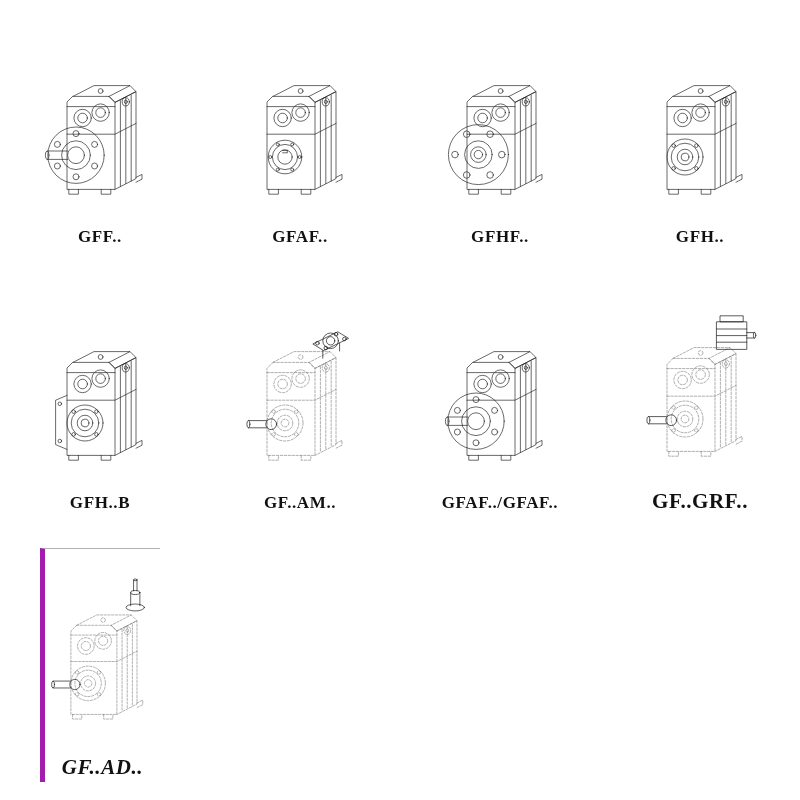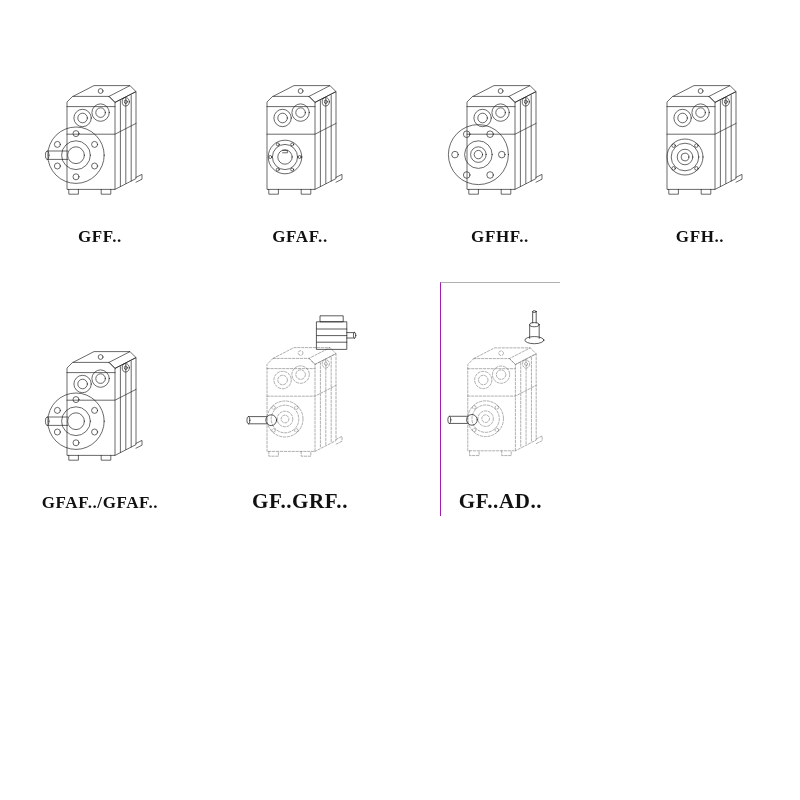--- a/index.html
+++ b/index.html
@@ -5,21 +5,21 @@
   html,body{margin:0;padding:0;background:#fff;}
   body{width:800px;height:800px;font-family:"Liberation Serif",serif;color:#111;}
   .grid{display:grid;grid-template-columns:repeat(4,200px);grid-template-rows:repeat(3,266px);width:800px;height:800px;}
   .cell{display:flex;flex-direction:column;align-items:center;justify-content:flex-end;box-sizing:border-box;padding:2px 0 3px 0;}
   .art{flex:1 1 auto;display:flex;align-items:center;justify-content:center;width:100%;}
   svg{display:block;stroke:#1c1c1c;fill:none;stroke-width:1.1;stroke-linecap:round;stroke-linejoin:round;}
   .dashed{stroke:#6b6b6b;stroke-width:0.9;stroke-dasharray:4 2.5;}
   .solidpart{stroke:#1c1c1c;stroke-width:1.2;stroke-dasharray:none;}
   .label{font-weight:bold;font-size:17px;letter-spacing:0.6px;text-align:center;line-height:1.1;white-space:nowrap;}
   .label-large{font-size:21px;}
-  .cell-boxed{border-top:1px solid #b0b0b0;border-left:1px solid #a21caf;}
+  .cell-boxed{border-top:1px solid #b0b0b0;border-left:5px solid #a21caf;font-style:italic;}
   .defs-holder{position:absolute;width:0;height:0;overflow:hidden;}
 </style>
 </head>
 <body>
 
 <div class="defs-holder">
 <svg width="0" height="0" aria-hidden="true">
   <defs>
     <g id="g-housing">
       <path d="M55 95 L115 95 L125 105 L125 250 L45 250 L45 105 Z"></path>
@@ -176,62 +176,89 @@
     <div class="art">
       <svg width="168" height="220" viewBox="0 0 200 262">
         <use href="#g-housing"></use>
         <use href="#g-face"></use>
         <use href="#g-hub"></use>
       </svg>
     </div>
     <figcaption class="label">GFH..</figcaption>
   </figure>
 
-
-
-
-  <figure class="cell">
-    <div class="art">
-      <svg width="168" height="220" viewBox="0 0 200 262">
-        <use href="#g-housing"></use>
-        <use href="#g-face"></use>
-        <use href="#g-flange-shaft"></use>
-      </svg>
-    </div>
-    <figcaption class="label">GFAF../GFAF..</figcaption>
-  </figure>
-
+  <figure class="cell">
+    <div class="art">
+      <svg width="168" height="220" viewBox="0 0 200 262">
+        <use href="#g-housing"></use>
+        <use href="#g-face"></use>
+        <use href="#g-hub"></use>
+        <use href="#g-torque-arm"></use>
+      </svg>
+    </div>
+    <figcaption class="label">GFH..B</figcaption>
+  </figure>
 
   <figure class="cell">
     <div class="art">
       <svg width="168" height="220" viewBox="0 0 200 262">
         <g class="dashed">
           <use href="#g-housing"></use>
             <use href="#g-face"></use>
             <use href="#g-hub"></use>
         </g>
         <g class="solidpart">
           <use href="#g-shaft-left"></use>
-          <use href="#g-adapter-box"></use>
-        </g>
-      </svg>
-    </div>
-    <figcaption class="label label-large">GF..GRF..</figcaption>
-  </figure>
-
-  <figure class="cell cell-boxed">
+          <use href="#g-adapter-flange"></use>
+        </g>
+      </svg>
+    </div>
+    <figcaption class="label">GF..AM..</figcaption>
+  </figure>
+
+
+  <figure class="cell">
+    <div class="art">
+      <svg width="168" height="220" viewBox="0 0 200 262">
+        <use href="#g-housing"></use>
+        <use href="#g-face"></use>
+        <use href="#g-flange-shaft"></use>
+      </svg>
+    </div>
+    <figcaption class="label">GFAF../GFAF..</figcaption>
+  </figure>
+
+
+  <figure class="cell">
     <div class="art">
       <svg width="168" height="220" viewBox="0 0 200 262">
         <g class="dashed">
           <use href="#g-housing"></use>
             <use href="#g-face"></use>
             <use href="#g-hub"></use>
         </g>
         <g class="solidpart">
           <use href="#g-shaft-left"></use>
+          <use href="#g-adapter-box"></use>
+        </g>
+      </svg>
+    </div>
+    <figcaption class="label label-large">GF..GRF..</figcaption>
+  </figure>
+
+  <figure class="cell cell-boxed">
+    <div class="art">
+      <svg width="168" height="220" viewBox="0 0 200 262">
+        <g class="dashed">
+          <use href="#g-housing"></use>
+            <use href="#g-face"></use>
+            <use href="#g-hub"></use>
+        </g>
+        <g class="solidpart">
+          <use href="#g-shaft-left"></use>
           <use href="#g-shaft-top"></use>
         </g>
       </svg>
     </div>
     <figcaption class="label label-large">GF..AD..</figcaption>
   </figure>
 
 </div>
 
 </body></html>

